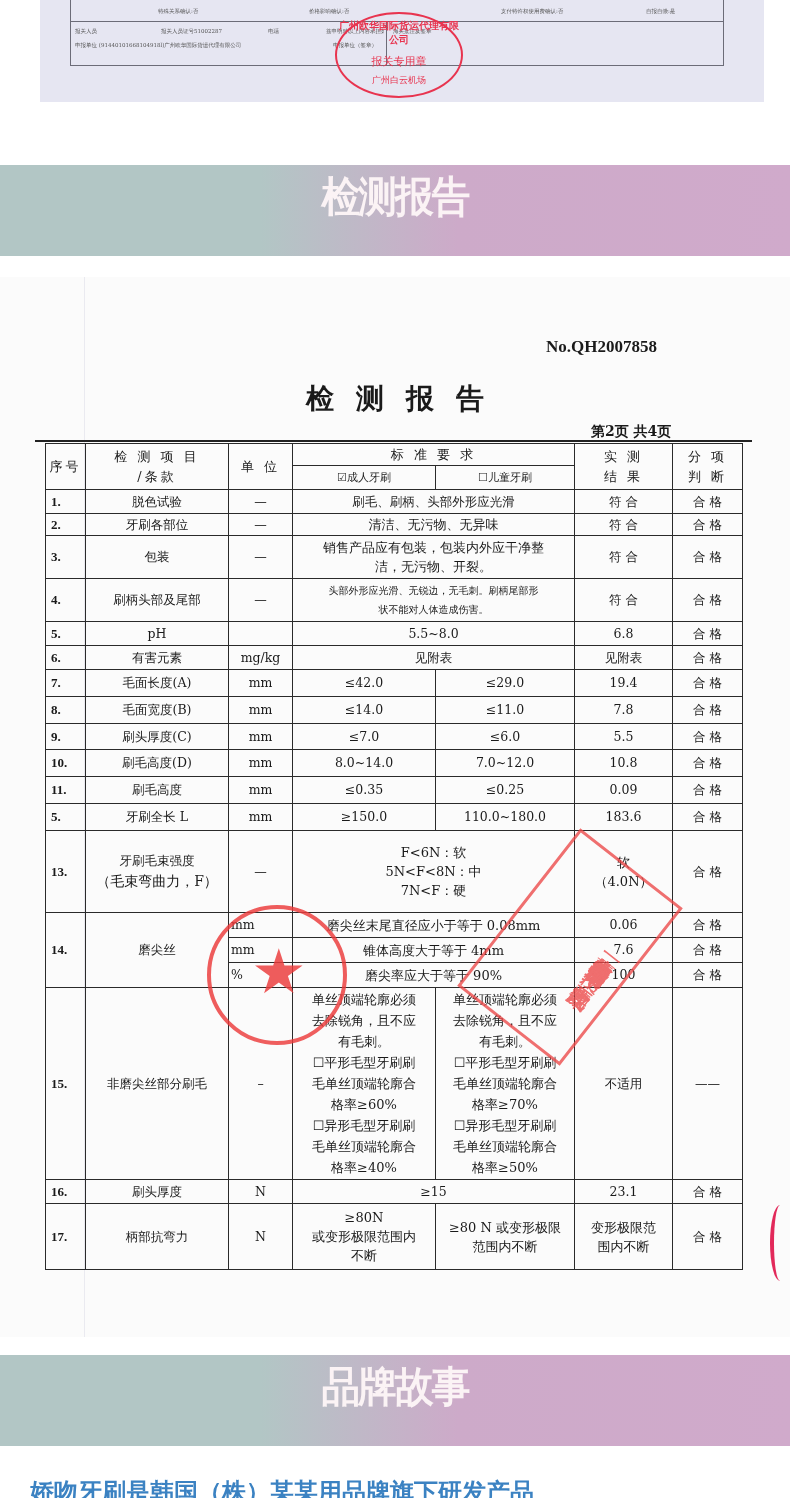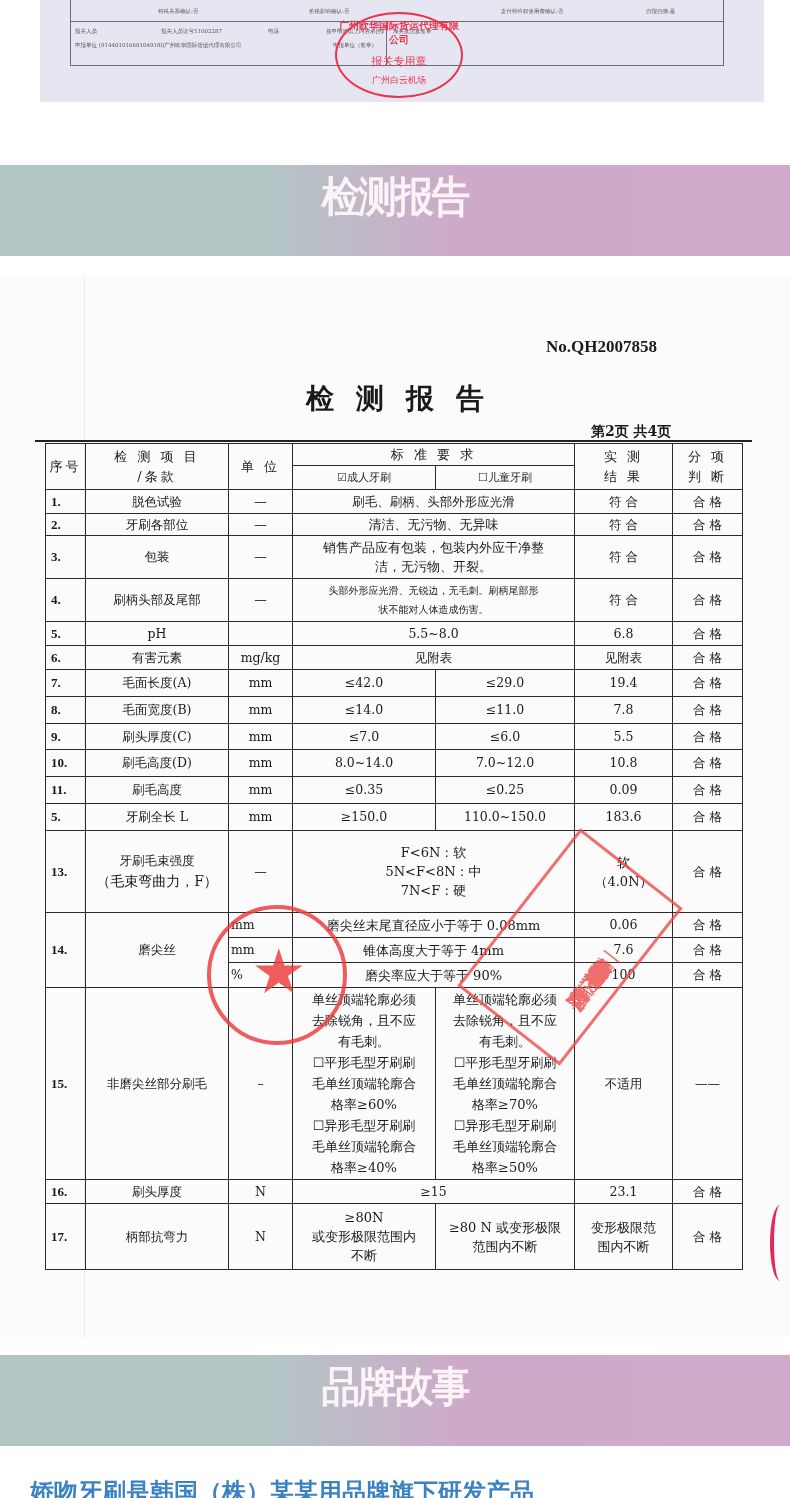--- a/index.html
+++ b/index.html
@@ -212,21 +212,21 @@
       <td>≤0.25</td>
       <td>0.09</td>
       <td>合 格</td>
     </tr>
 
     <tr style="height:27px">
       <td class="seq">5.</td>
       <td>牙刷全长 L</td>
       <td>mm</td>
       <td>≥150.0</td>
-      <td>110.0~150.0</td>
+      <td>110.0~180.0</td>
       <td>183.6</td>
       <td>合 格</td>
     </tr>
 
     <tr style="height:82px">
       <td class="seq">13.</td>
       <td><span>牙刷毛束强度</span><br><span style="font-size:14px">（毛束弯曲力，F）</span></td>
       <td>—</td>
       <td colspan="2" class="small"><span>F&lt;6N：软</span><br><span>5N&lt;F&lt;8N：中</span><br><span>7N&lt;F：硬</span></td>
       <td class="small"><span>软</span><br><span>（4.0N）</span></td>

